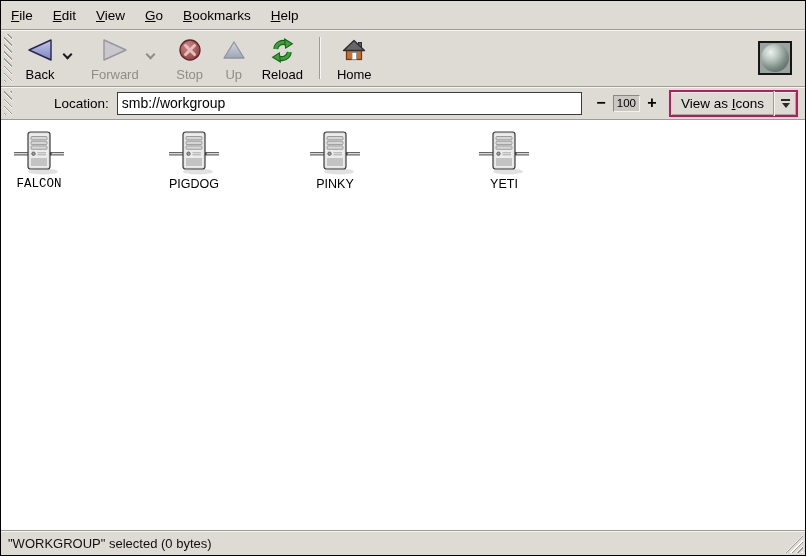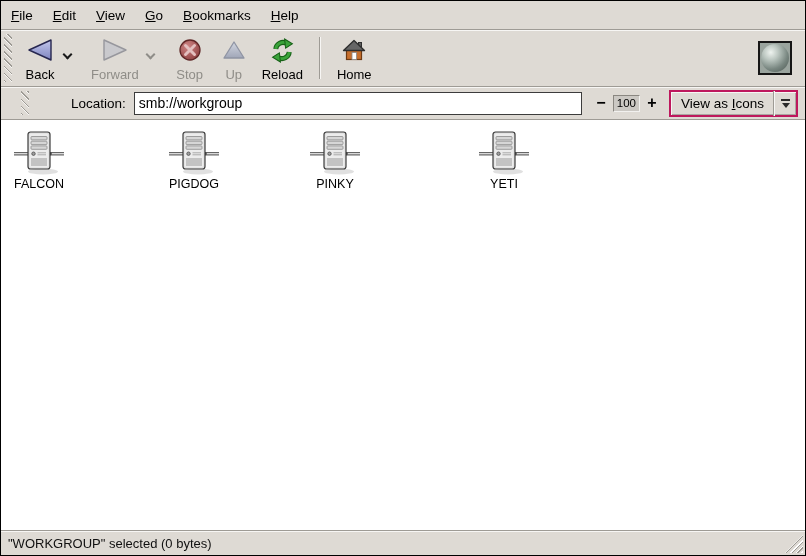--- a/index.html
+++ b/index.html
@@ -69,21 +69,21 @@
     background:radial-gradient(circle at 35% 30%, #eef3ef 0%, #bcc7c1 28%, #798781 62%, #47524d 100%);
   }
 
   
   .locationbar {
     height:33px; flex:0 0 33px;
     display:flex; align-items:center;
     background:#dedad4;
     border-bottom:1px solid #9e9b95;
     box-shadow: inset 0 1px 0 #f7f6f4;
-    padding:0 7px 0 20px;
+    padding:0 7px 0 3px;
     font-size:13.5px;
   }
   .loc-label { margin-left:36px; margin-right:8px; color:#000; }
   .loc-input {
     flex:1; height:23px;
     border:1px solid #3c3c3c;
     background:#fff; color:#000;
     font-family:"Liberation Sans", sans-serif; font-size:14px;
     padding:0 4px; outline:none;
   }
@@ -118,21 +118,21 @@
     border-top:5px solid #2a2a2a;
   }
 
   
   .content {
     flex:1 1 auto; background:#fff; position:relative; overflow:hidden;
   }
   .icon-item { position:absolute; top:10px; width:60px; text-align:center; }
   .icon-item .svg-wrap { display:block; height:46px; }
   .icon-label { font-size:12.5px; color:#000; margin-top:1px; white-space:nowrap; }
-  .i0 { left:8px; } .i1 { left:163px;text-align:center; } .i2 { left:304px; } .i3 { left:473px; }
+  .i0 { left:8px;font-family:Liberation Mono, monospace; } .i1 { left:163px;text-align:center; } .i2 { left:304px; } .i3 { left:473px; }
 
   
   .statusbar {
     height:25px; flex:0 0 25px;
     background:#dedad4;
     border-top:1px solid #9e9b95;
     box-shadow: inset 0 1px 0 #f7f6f4;
     display:flex; align-items:center;
     padding-left:7px; font-size:13px; color:#111;
     position:relative;

